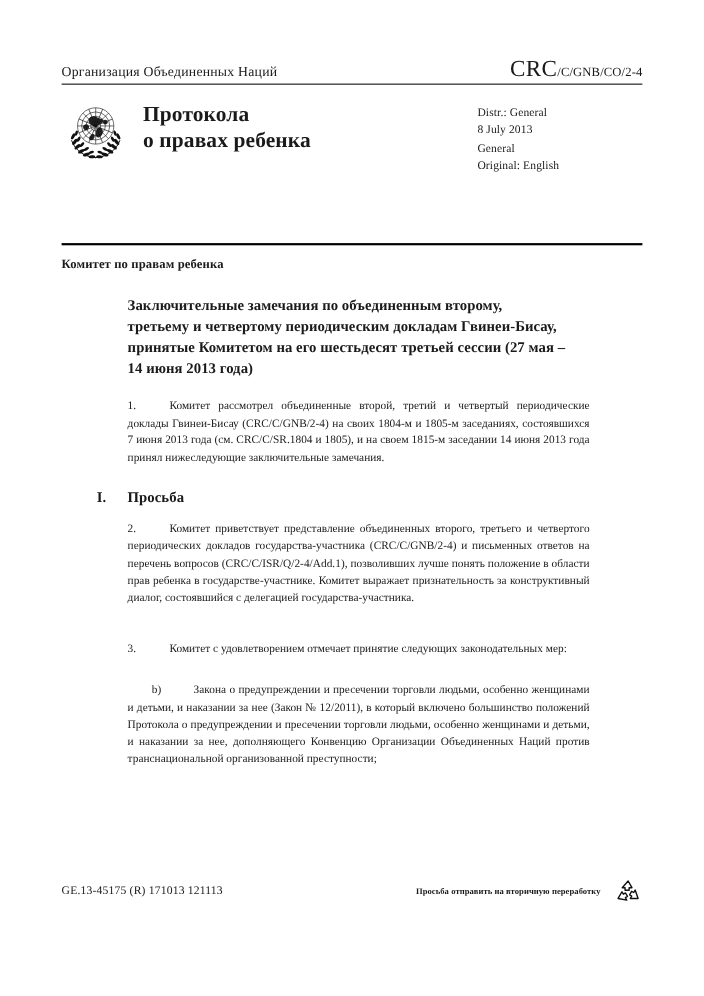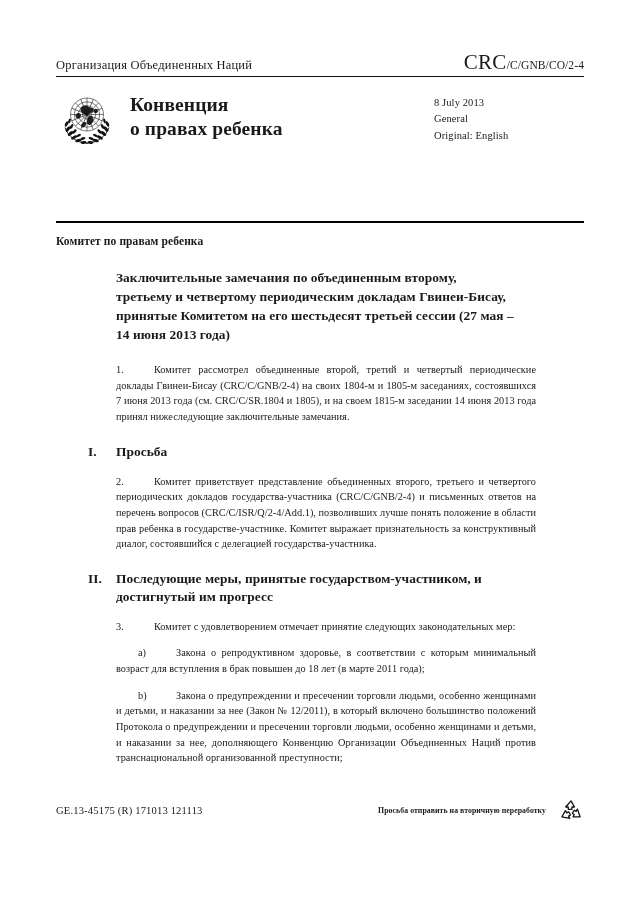--- a/index.html
+++ b/index.html
@@ -275,25 +275,26 @@
             <ellipse cx="87" cy="81" rx="5.4" ry="2.5" transform="rotate(44 87 81)"></ellipse>
             <ellipse cx="79" cy="89" rx="5.4" ry="2.5" transform="rotate(30 79 89)"></ellipse>
             <ellipse cx="70" cy="95" rx="5" ry="2.4" transform="rotate(16 70 95)"></ellipse>
 
             <path d="M58 103l4 3 4-3-4 1z"></path>
           </g>
         </svg>
       </div>
 
       <div class="conv-title">
-        <div>Конвенция</div>
+        <div>Протокола</div>
         <div>о правах ребенка</div>
       </div>
 
       <div class="distr">
+        <div>Distr.: General</div>
         <div>8 July 2013</div>
         <div>General</div>
         <div>Original: English</div>
       </div>
     </div>
   </div>
 
   <div class="rule-thick"></div>
 
   <div class="committee">Комитет по правам ребенка</div>
@@ -316,36 +317,29 @@
     </div>
 
     <div class="gap-2"></div>
 
     <p class="para">
       <span class="num">2.</span><span>Комитет приветствует представление объединенных второго, третьего и четвертого периодических докладов государства-участника (CRC/C/GNB/2-4) и письменных ответов на перечень вопросов (CRC/C/ISR/Q/2-4/Add.1), позволивших лучше понять положение в области прав ребенка в государстве-участнике. Комитет выражает признательность за конструктивный диалог, состоявшийся с делегацией государства-участника.</span>
     </p>
 
     <div class="gap-1"></div>
 
-    <div class="section-head">
-      <span class="rn">II.</span>
-      <span class="st">Последующие меры, принятые государством-участником, и достигнутый им прогресс</span>
-    </div>
 
     <div class="gap-2"></div>
 
     <p class="para">
       <span class="num">3.</span><span>Комитет с удовлетворением отмечает принятие следующих законодательных мер:</span>
     </p>
 
     <div class="gap-3"></div>
 
-    <p class="para">
-      <span class="lit">a)</span><span>Закона о репродуктивном здоровье, в соответствии с которым минимальный возраст для вступления в брак повышен до 18 лет (в марте 2011 года);</span>
-    </p>
 
     <div class="gap-3"></div>
 
     <p class="para">
       <span class="lit">b)</span><span>Закона о предупреждении и пресечении торговли людьми, особенно женщинами и детьми, и наказании за нее (Закон № 12/2011), в который включено большинство положений Протокола о предупреждении и пресечении торговли людьми, особенно женщинами и детьми, и наказании за нее, дополняющего Конвенцию Организации Объединенных Наций против транснациональной организованной преступности;</span>
     </p>
 
   </div>
 
   <div class="footer">

